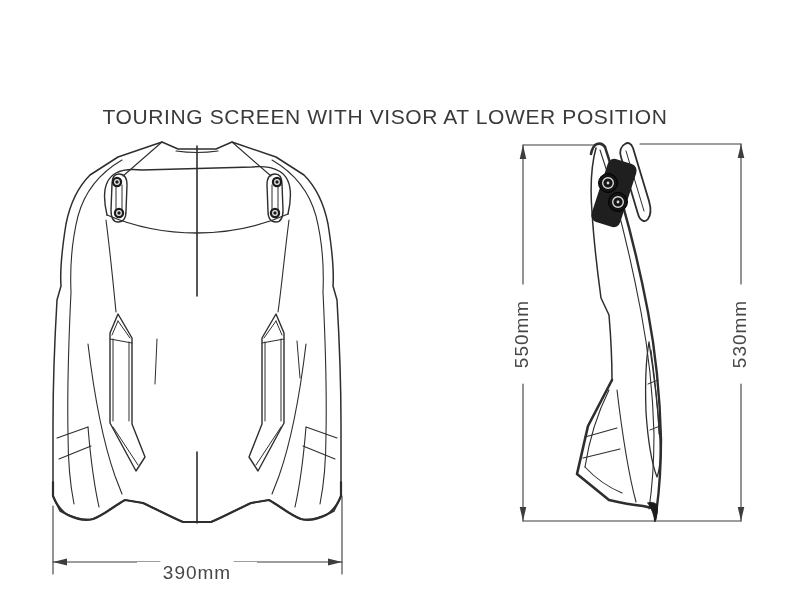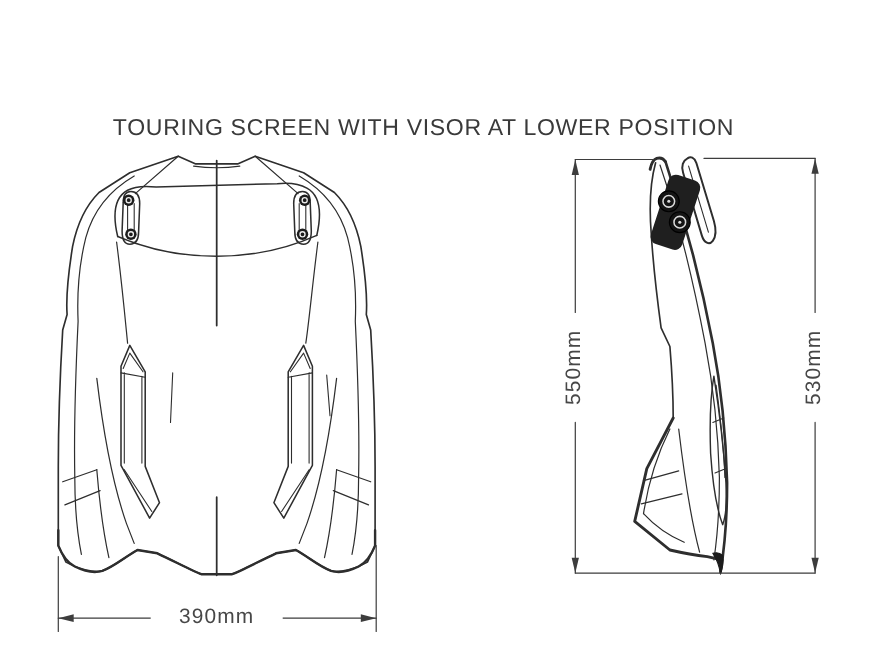--- a/index.html
+++ b/index.html
@@ -9,21 +9,21 @@
   }
   .title{
     position:absolute;left:0;top:61px;width:770px;text-align:center;
     font-size:21px;letter-spacing:0.6px;color:#3a3a3a;font-weight:500;
   }
   .drawing-svg{position:absolute;left:0;top:0;}
   .dim-label{
     position:absolute;font-size:19px;color:#474747;letter-spacing:1px;
     text-align:center;background:#ffffff;
   }
-  .dim-h{left:137px;top:506px;width:120px;}
+  .dim-h{left:137px;top:518px;width:120px;}
   .dim-v{width:90px;height:22px;line-height:22px;transform:rotate(-90deg);background:transparent;}
   .dim-550{left:477px;top:279px;}
   .dim-530{left:695px;top:279px;}
 </style>
 </head>
 <body>
 
 <div class="canvas">
 
   <div class="title">TOURING SCREEN WITH VISOR AT LOWER POSITION</div>

